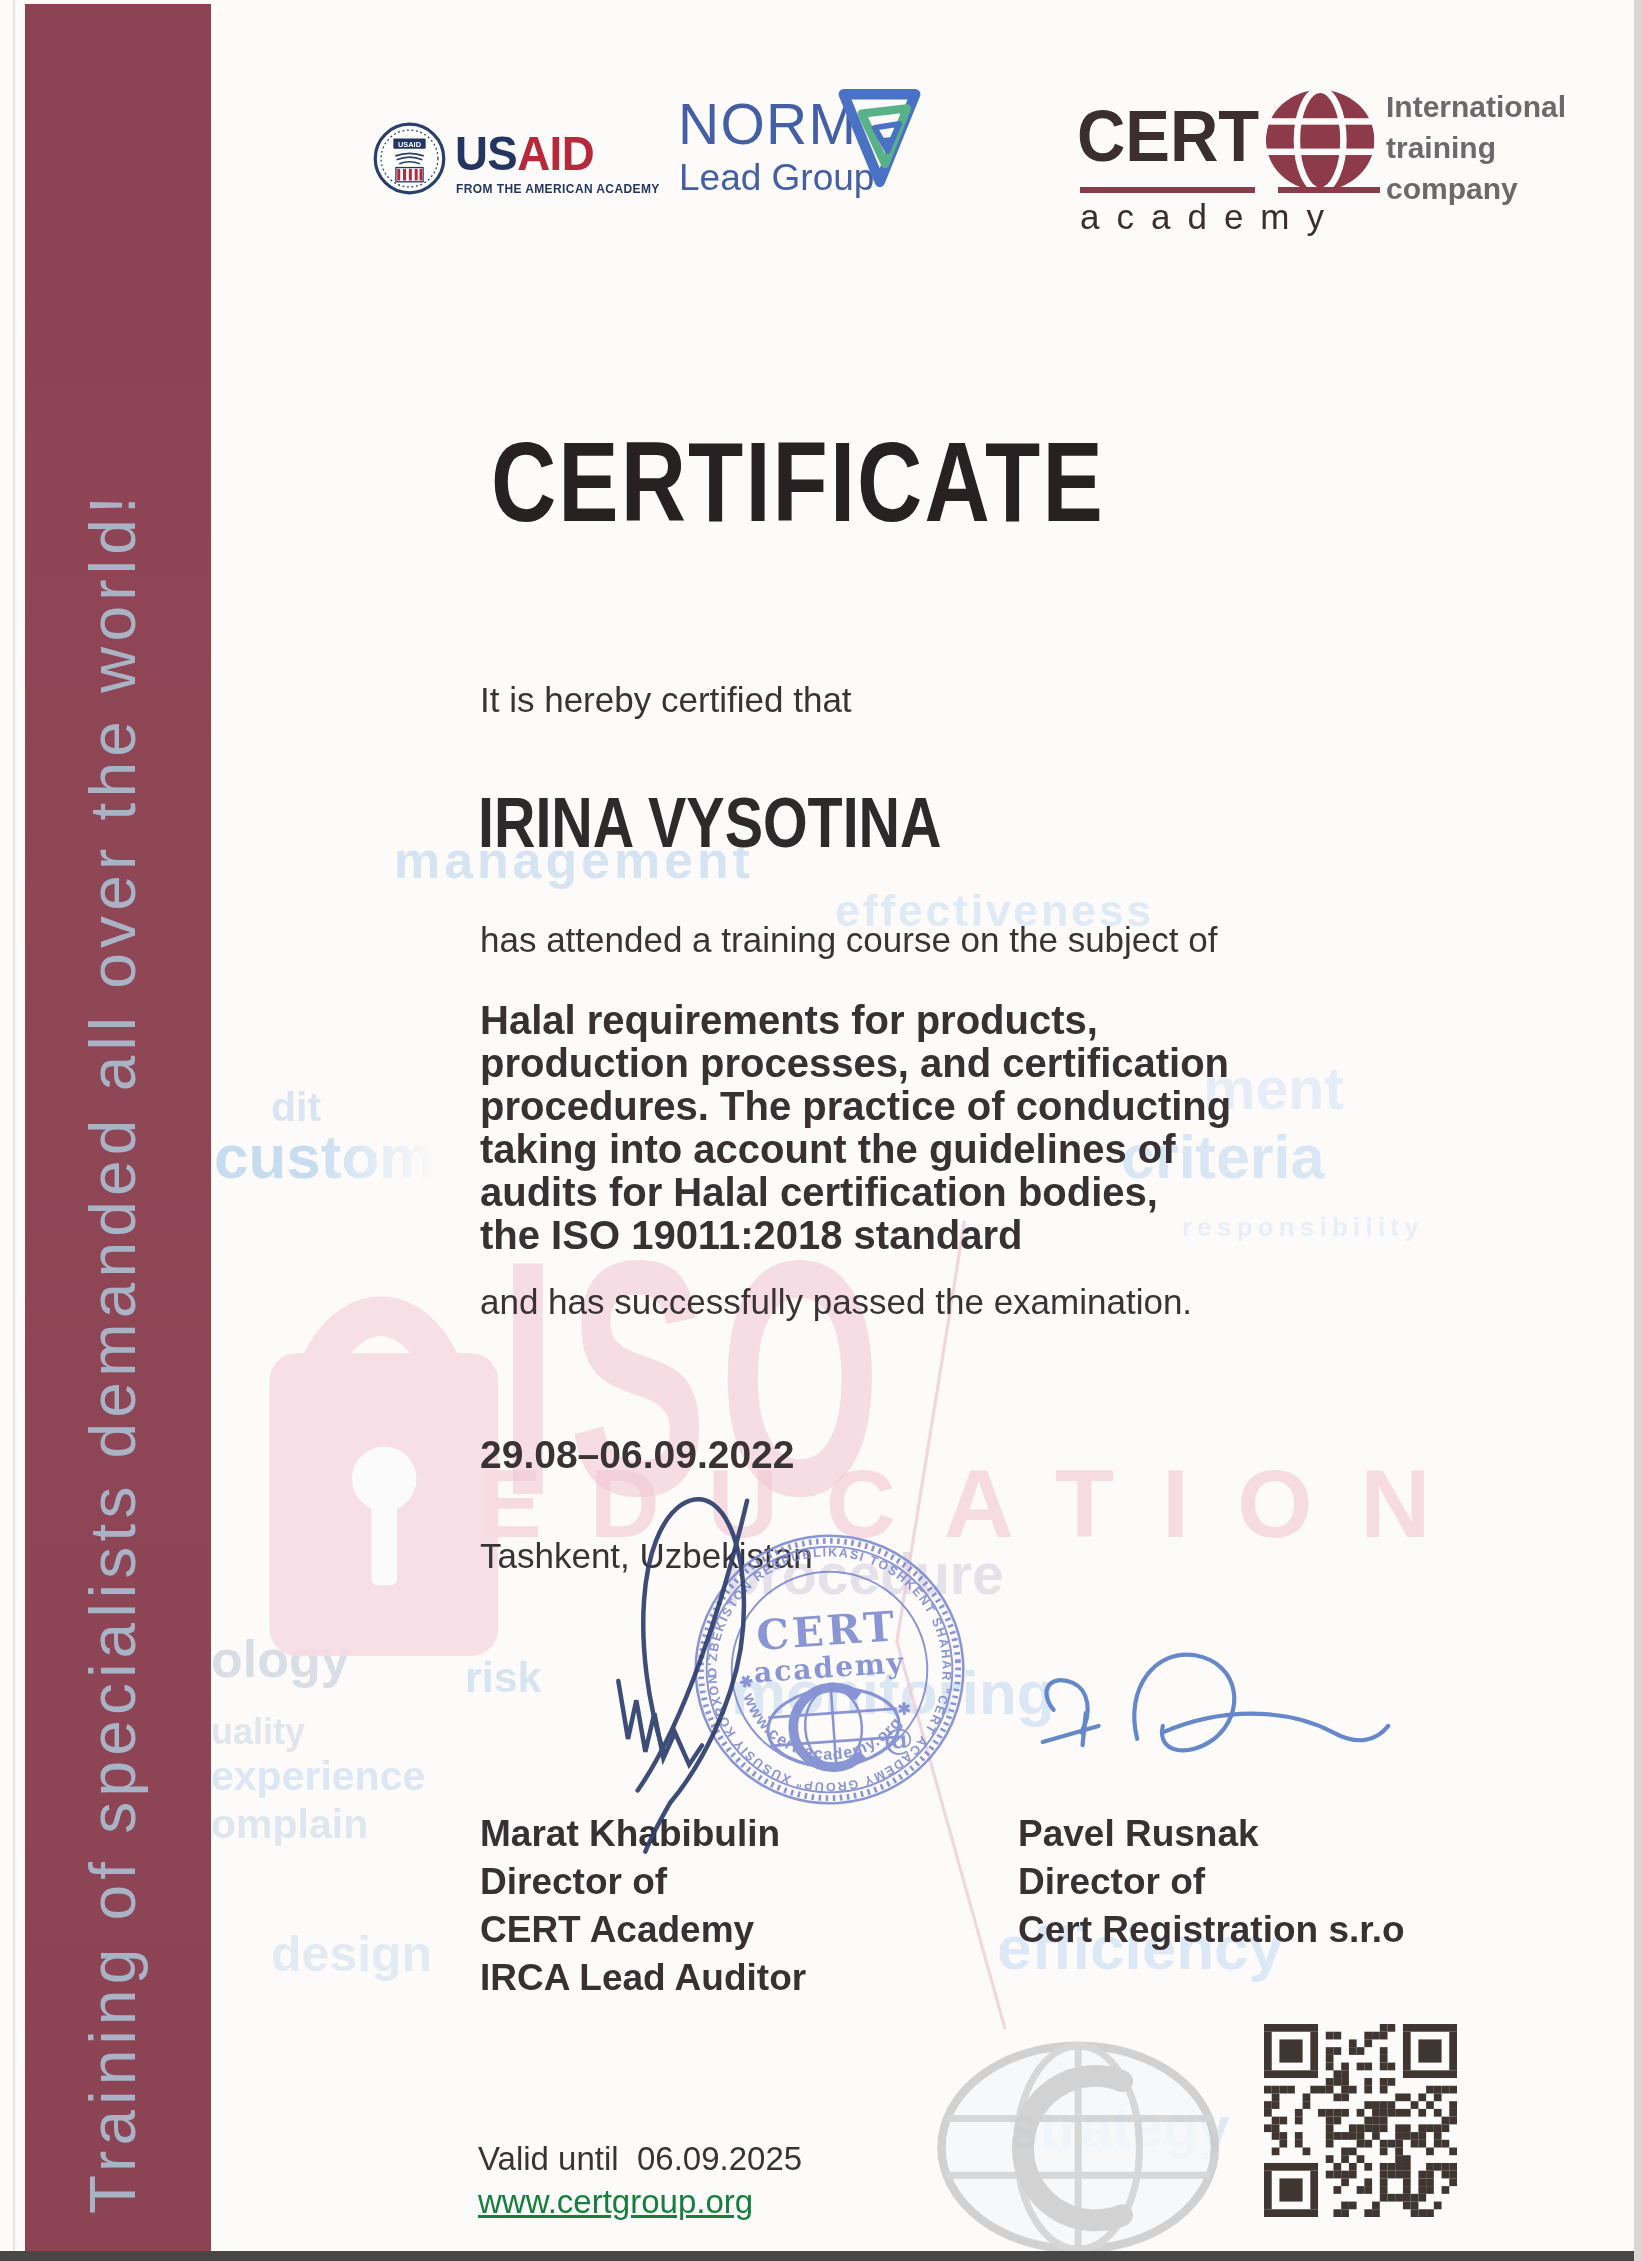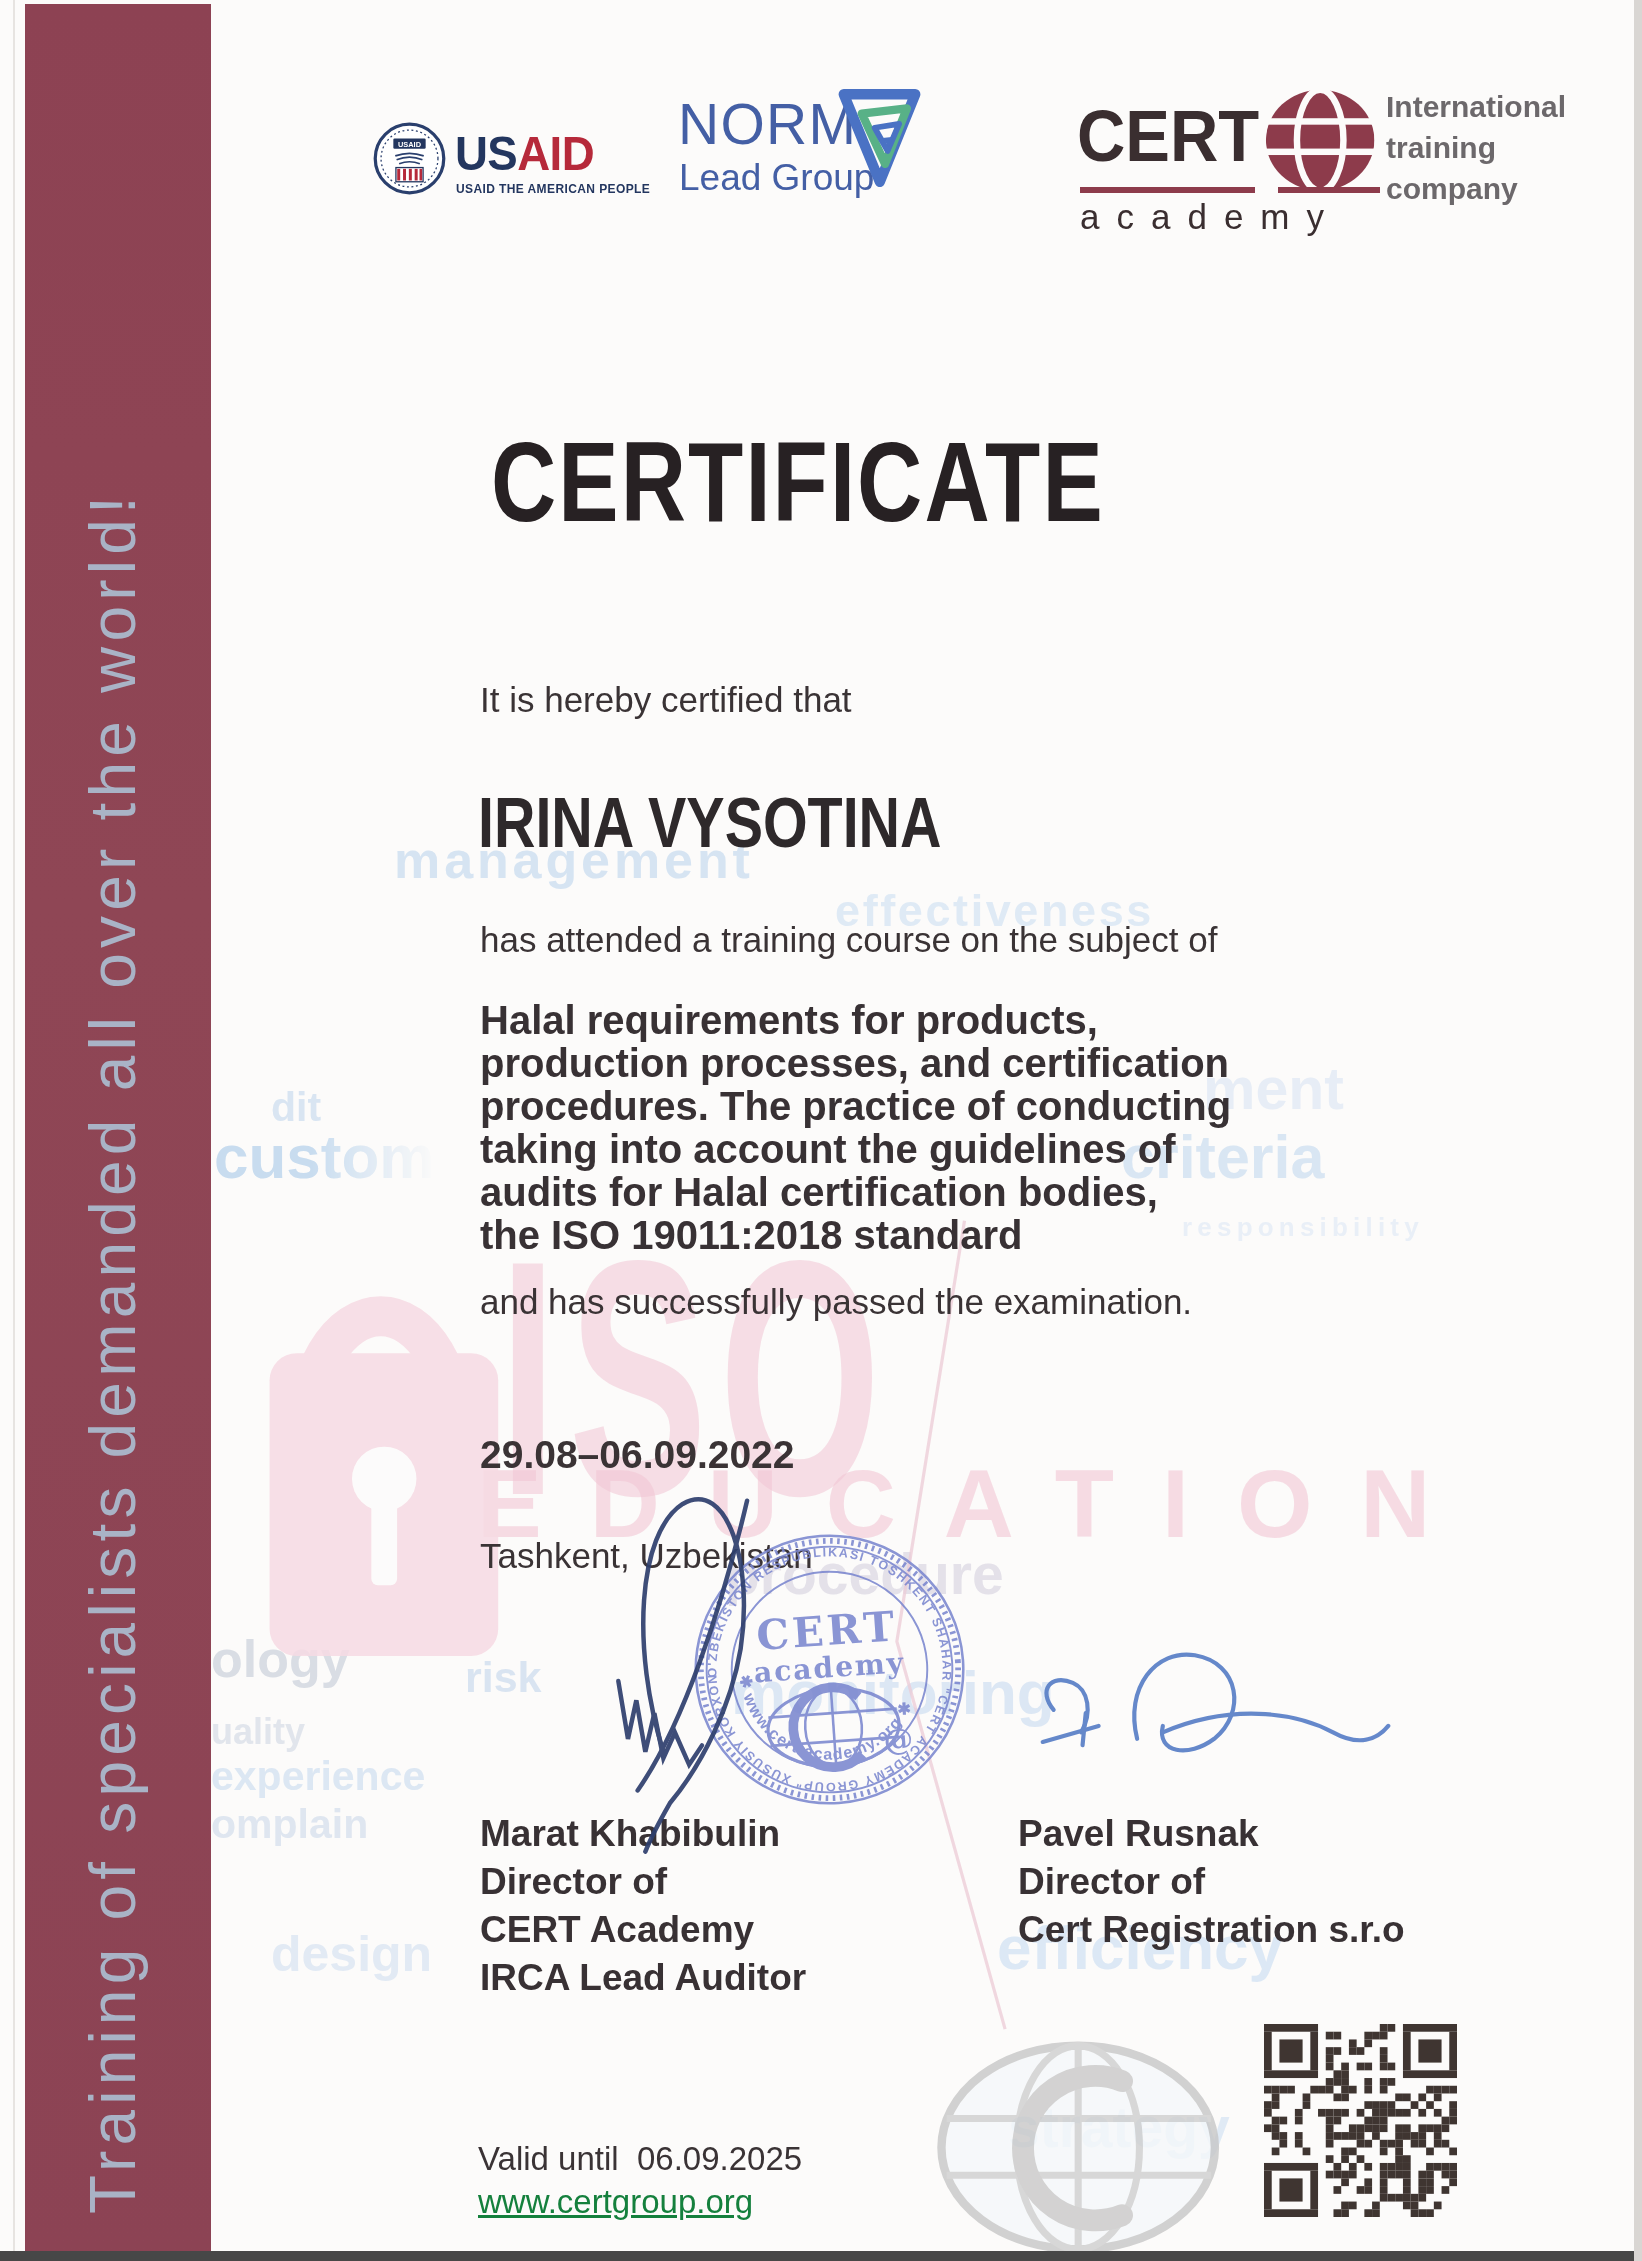--- a/index.html
+++ b/index.html
@@ -112,21 +112,21 @@
       <rect x="37" y="72" width="42" height="22" fill="#ffffff" stroke="#23365f" stroke-width="2"></rect>
       <rect x="39" y="74" width="4.6" height="18" fill="#b6293a"></rect>
         <rect x="48" y="74" width="4.6" height="18" fill="#b6293a"></rect>
       <rect x="57" y="74" width="4.6" height="18" fill="#b6293a"></rect>
         <rect x="66" y="74" width="4.6" height="18" fill="#b6293a"></rect>
       <rect x="73.5" y="74" width="4" height="18" fill="#b6293a"></rect>
     </svg>
     <div class="abs usaid-word" style="left:455px;top:126px;z-index:10;">
       <span class="usaid-us">US</span><span class="usaid-aid">AID</span>
     </div>
-    <div class="abs usaid-tag" style="left:456px;top:182px;z-index:10;">USAID THE AMERICAN PEOPLE</div>
+    <div class="abs usaid-tag" style="left:456px;top:182px;z-index:10;">FROM THE AMERICAN ACADEMY</div>
 
     <div class="abs norm-name" style="left:678px;top:91px;z-index:10;">NORM</div>
     <div class="abs norm-sub" style="left:679px;top:157px;z-index:10;">Lead Group</div>
     <svg class="abs" style="left:836px;top:85px;z-index:10;" width="87" height="110" viewBox="0 0 135 170">
       <path d="M 12 14 L 123 14 L 68 150 Z" fill="none" stroke="#4a72c4" stroke-width="16" stroke-linejoin="round"></path>
       <path d="M 40 44 L 110 36 L 76 122 Z" fill="none" stroke="#58b187" stroke-width="13" stroke-linejoin="round"></path>
       <path d="M 60 66 L 98 60 L 80 102 Z" fill="none" stroke="#4a72c4" stroke-width="9" stroke-linejoin="round"></path>
       <path d="M 72 82 L 90 80 L 82 96 Z" fill="#4a72c4"></path>
     </svg>
 

